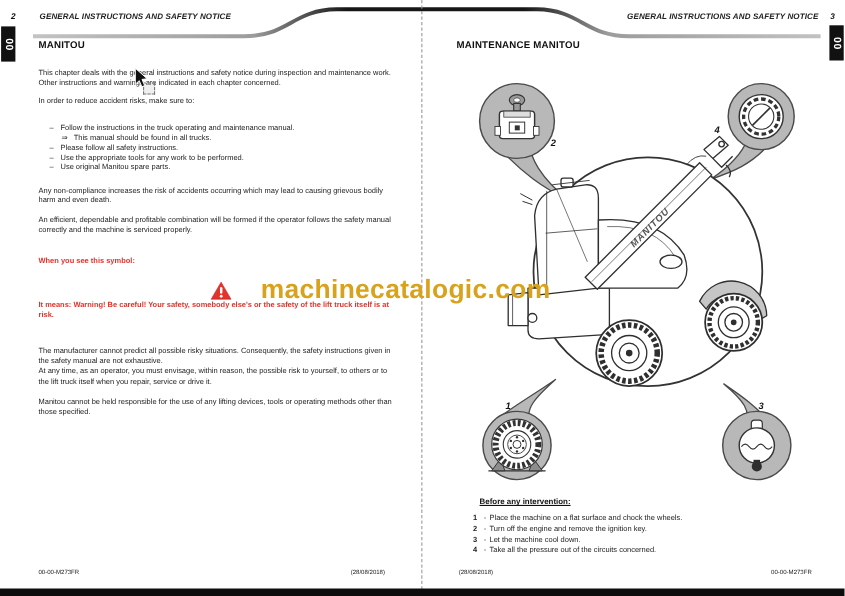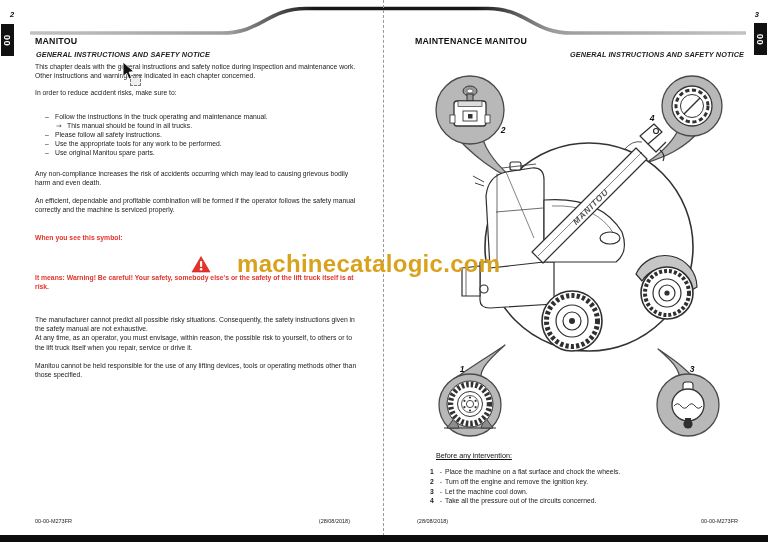--- a/index.html
+++ b/index.html
@@ -7,21 +7,21 @@
          font-family:"Liberation Sans", sans-serif;color:#1c1c1c;}
   .page{position:absolute;top:0;width:384px;height:542px;}
   .page-left{left:0;}
   .page-right{left:384px;}
   .spine{position:absolute;left:383px;top:0;height:536px;border-left:1px dashed #9a9a9a;}
   .bottom-bar{position:absolute;left:0;top:535px;width:768px;height:7px;background:#0d0d0d;}
   .swoosh{position:absolute;left:0;top:0;pointer-events:none;}
   .pagenum{position:absolute;top:10px;font-size:7.5px;font-weight:bold;font-style:italic;color:#111;}
   .pagenum-left{left:10px;}
   .pagenum-right{right:9px;}
-  .header-title{position:absolute;top:10px;font-size:7.3px;font-weight:bold;font-style:italic;color:#222;letter-spacing:0.1px;margin-top:40px;}
+  .header-title{position:absolute;top:10px;font-size:7.3px;font-weight:bold;font-style:italic;color:#222;letter-spacing:0.1px;}
   .header-title-left{left:36px;}
   .header-title-right{right:24px;}
   .tab{position:absolute;width:13px;height:32px;background:#111;display:flex;align-items:center;justify-content:center;}
   .tab-left{left:1px;top:24px;}
   .tab-right{right:1px;top:23px;}
   .tab span{display:block;color:#fff;font-size:9.5px;font-weight:bold;transform:rotate(90deg);letter-spacing:0.5px;}
   .section{position:absolute;top:36px;margin:0;font-size:8.8px;font-weight:bold;color:#111;letter-spacing:0.2px;}
   .section-left{left:35px;}
   .section-right{left:31px;}
   .body-col{position:absolute;left:35px;top:62px;width:328px;font-size:6.8px;line-height:9.2px;color:#1c1c1c;}
@@ -34,21 +34,21 @@
   .li-sub .mark{flex:0 0 11px;width:11px;}
   .warn-tri{position:absolute;left:191px;top:255px;}
   .footer{position:absolute;top:518px;font-size:5.5px;color:#222;}
   .fl-code{left:35px;}
   .fl-date{right:34px;}
   .fr-date{left:33px;}
   .fr-code{right:30px;}
   .watermark{position:absolute;left:237px;top:250px;font-size:24px;font-weight:bold;color:#d9a21d;letter-spacing:0.3px;z-index:40;}
   .diagram{position:absolute;left:0;top:0;}
   .intervention{position:absolute;left:31px;top:451px;width:330px;}
-  .intervention .bt{font-size:7.2px;font-weight:normal;text-decoration:underline;color:#111;margin:0 0 7px 0;padding-left:21px;}
+  .intervention .bt{font-size:7.2px;font-weight:bold;text-decoration:underline;color:#111;margin:0 0 7px 0;padding-left:21px;}
   .step{display:flex;font-size:6.8px;line-height:9.8px;padding-left:15px;}
   .step .n{font-weight:bold;width:7px;flex:0 0 7px;}
   .step .d{width:8px;flex:0 0 8px;text-align:center;}
   .cursor{position:absolute;left:122px;top:62px;z-index:60;}
   .dragbox{position:absolute;left:130px;top:75px;width:9px;height:9px;border:1px dashed #777;background:rgba(210,210,210,0.35);z-index:59;}
 </style>
 </head>
 <body>
 
 <div class="stage">

